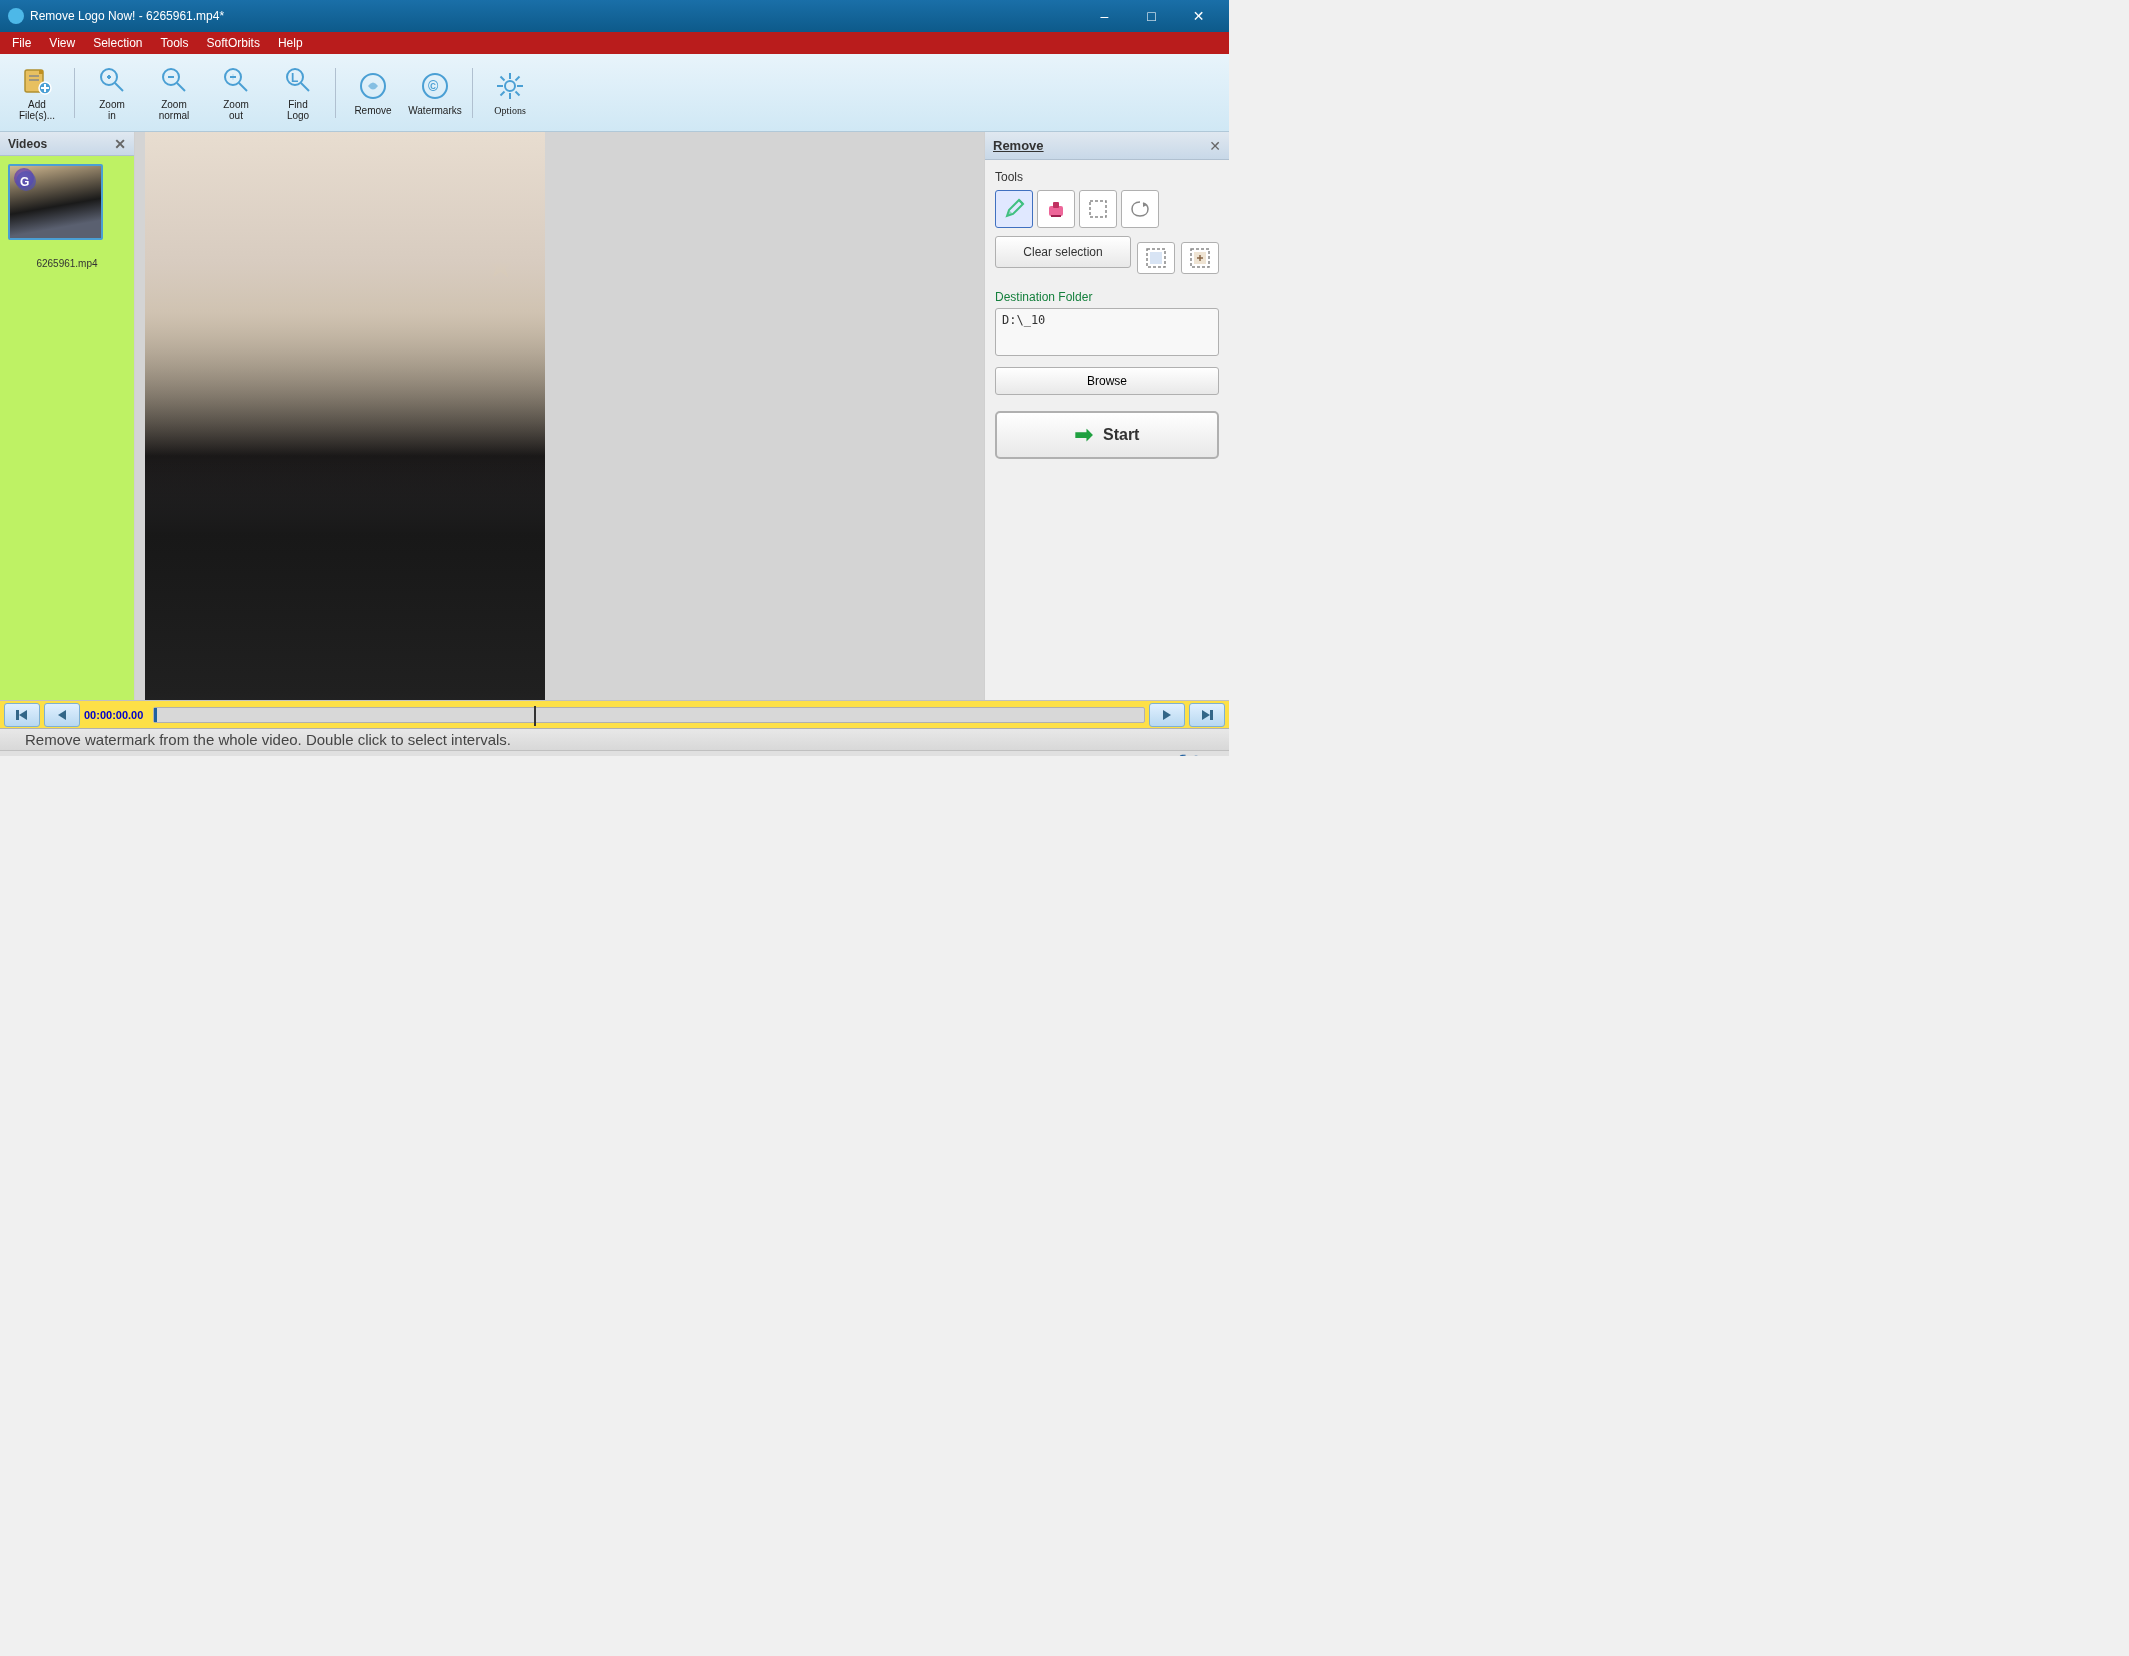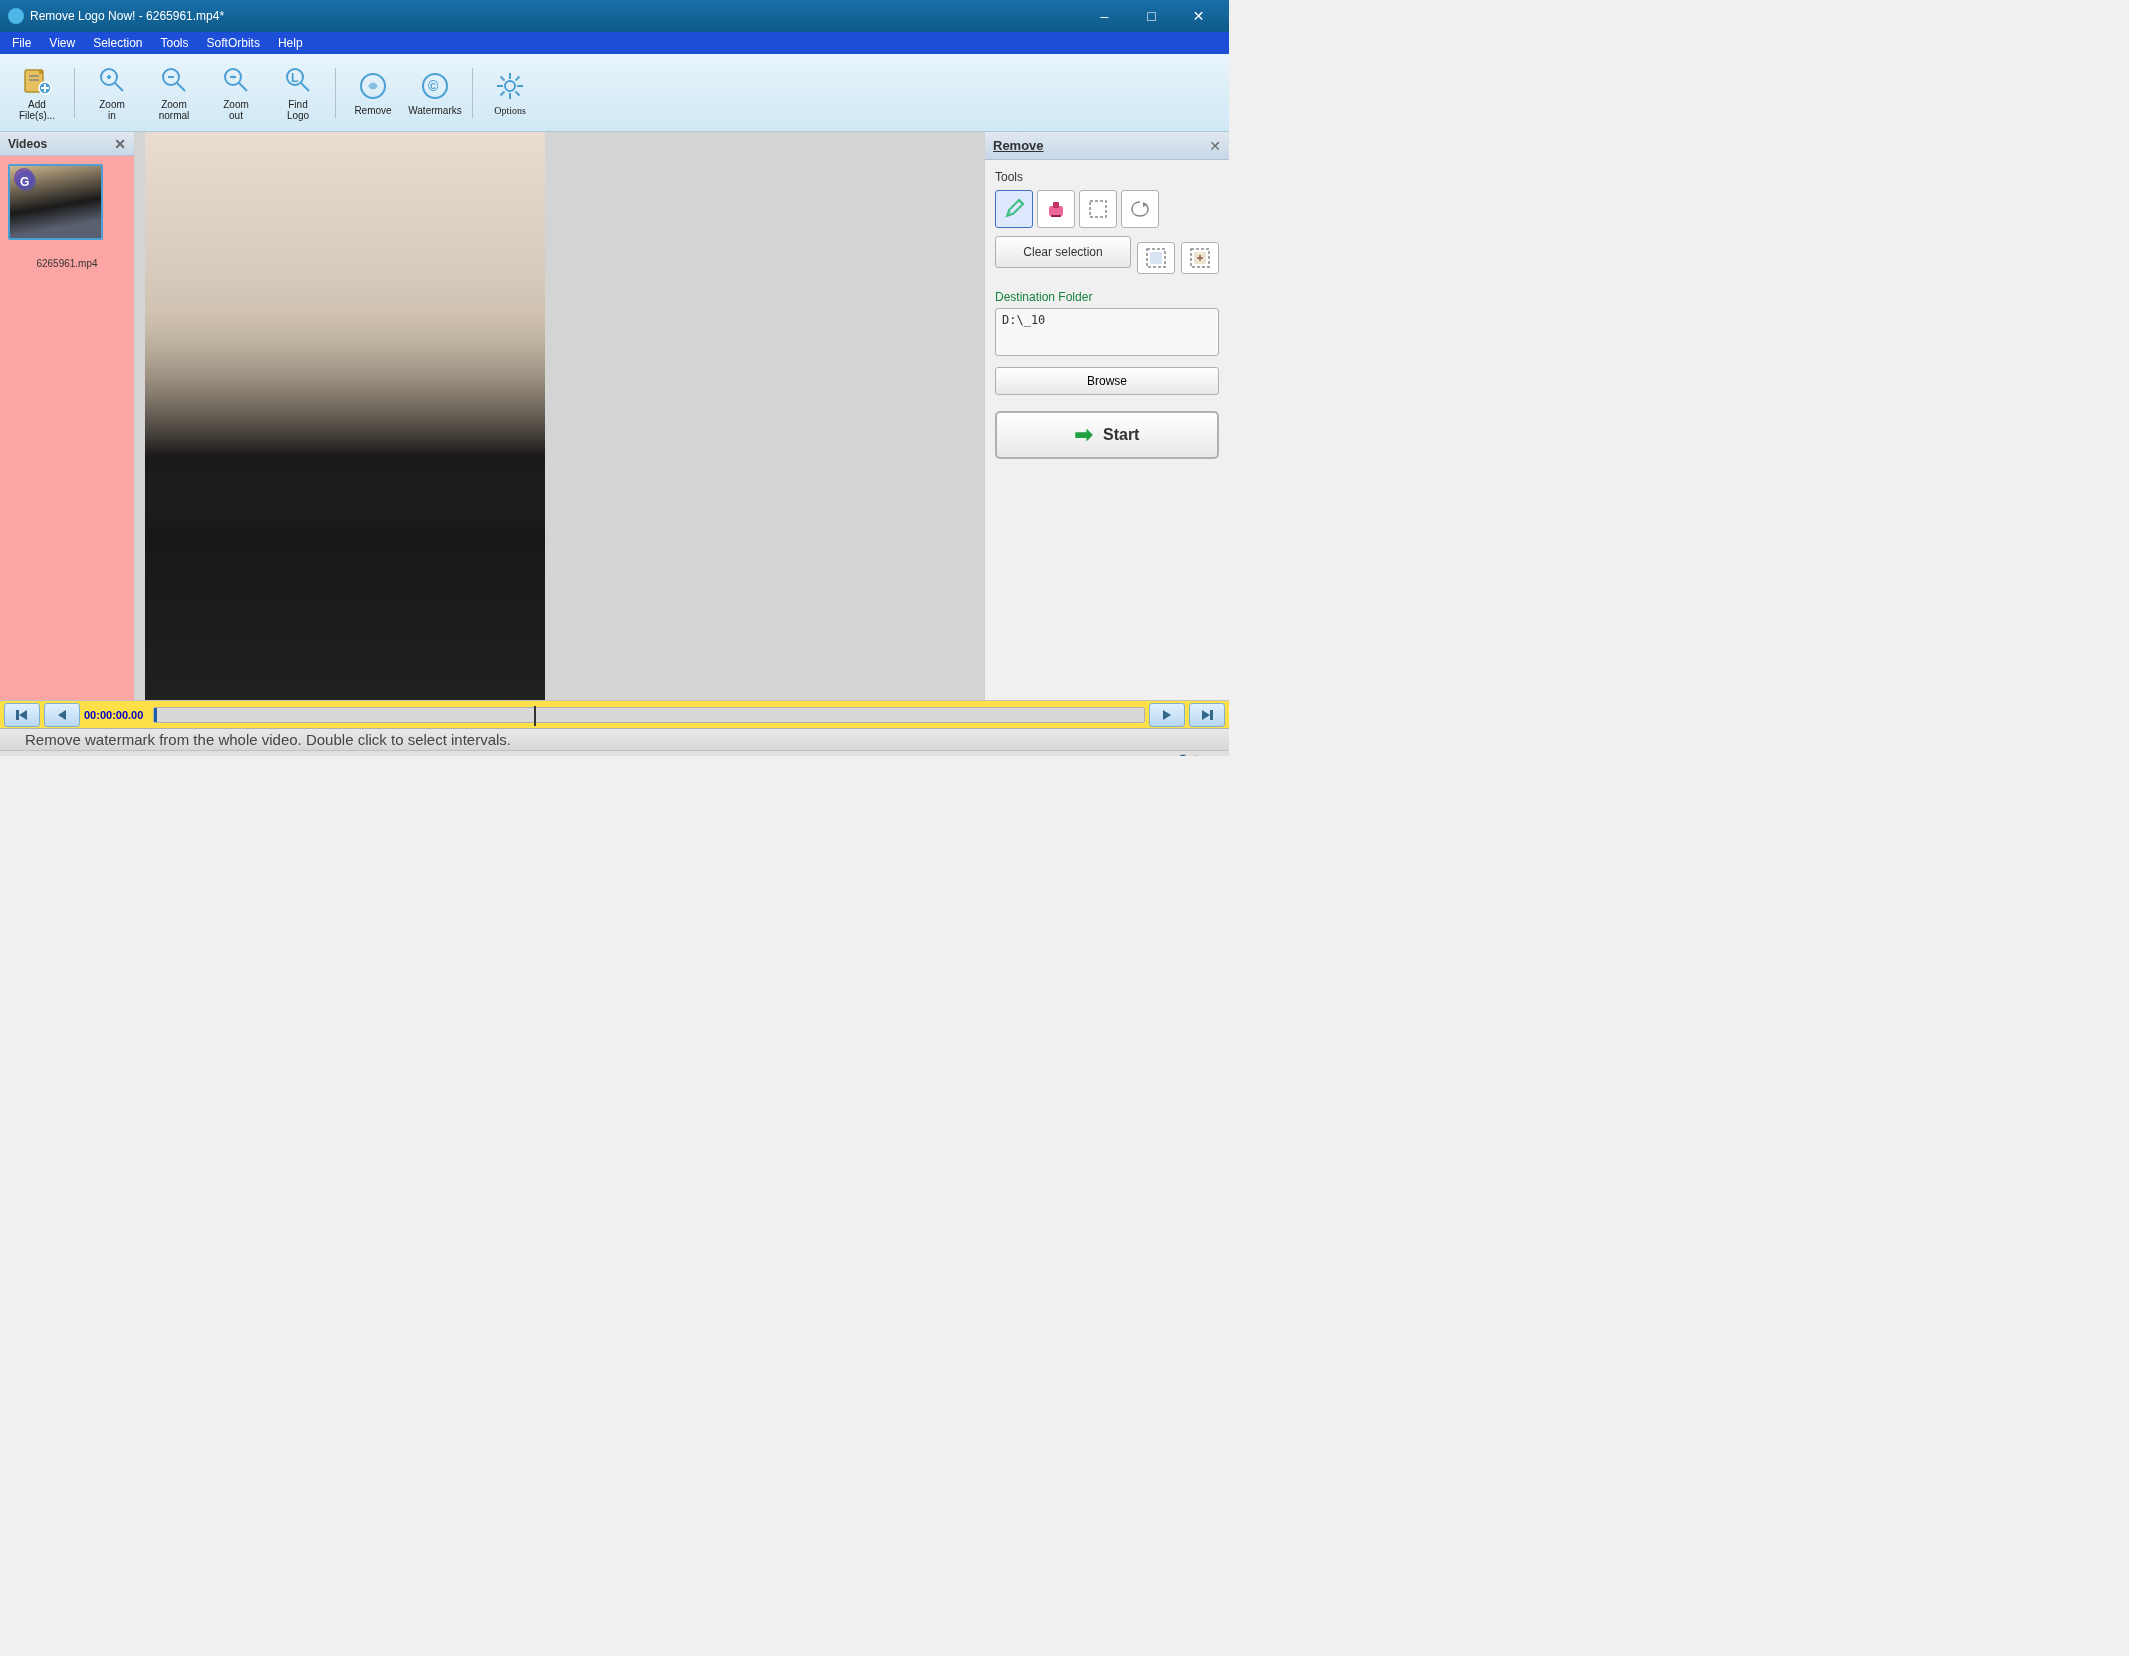--- a/index.html
+++ b/index.html
@@ -24,21 +24,21 @@
       background: transparent;
       border: none;
       color: white;
       cursor: pointer;
       font-size: 14px;
       display: flex; align-items: center; justify-content: center;
     }
 
     
     .menu-bar {
-      background: #1d4ed8;
+      background: #b91c1c;
       height: 22px;
       display: flex;
       align-items: center;
       padding: 0 4px;
       gap: 2px;
     }
     .menu-item {
       color: white;
       padding: 2px 8px;
       cursor: pointer;
@@ -77,21 +77,21 @@
 
     
     .main {
       display: flex;
       height: calc(756px - 30px - 22px - 78px - 28px - 30px);
     }
 
     
     .sidebar {
       width: 135px;
-      background: #fca5a5;
+      background: #bef264;
       border-right: 1px solid #d0d0d0;
       display: flex;
       flex-direction: column;
     }
     .sidebar-header {
       background: linear-gradient(to bottom, #e0e8f0, #c8d8e8);
       border-bottom: 1px solid #b0c0d0;
       padding: 4px 8px;
       display: flex;
       align-items: center;

